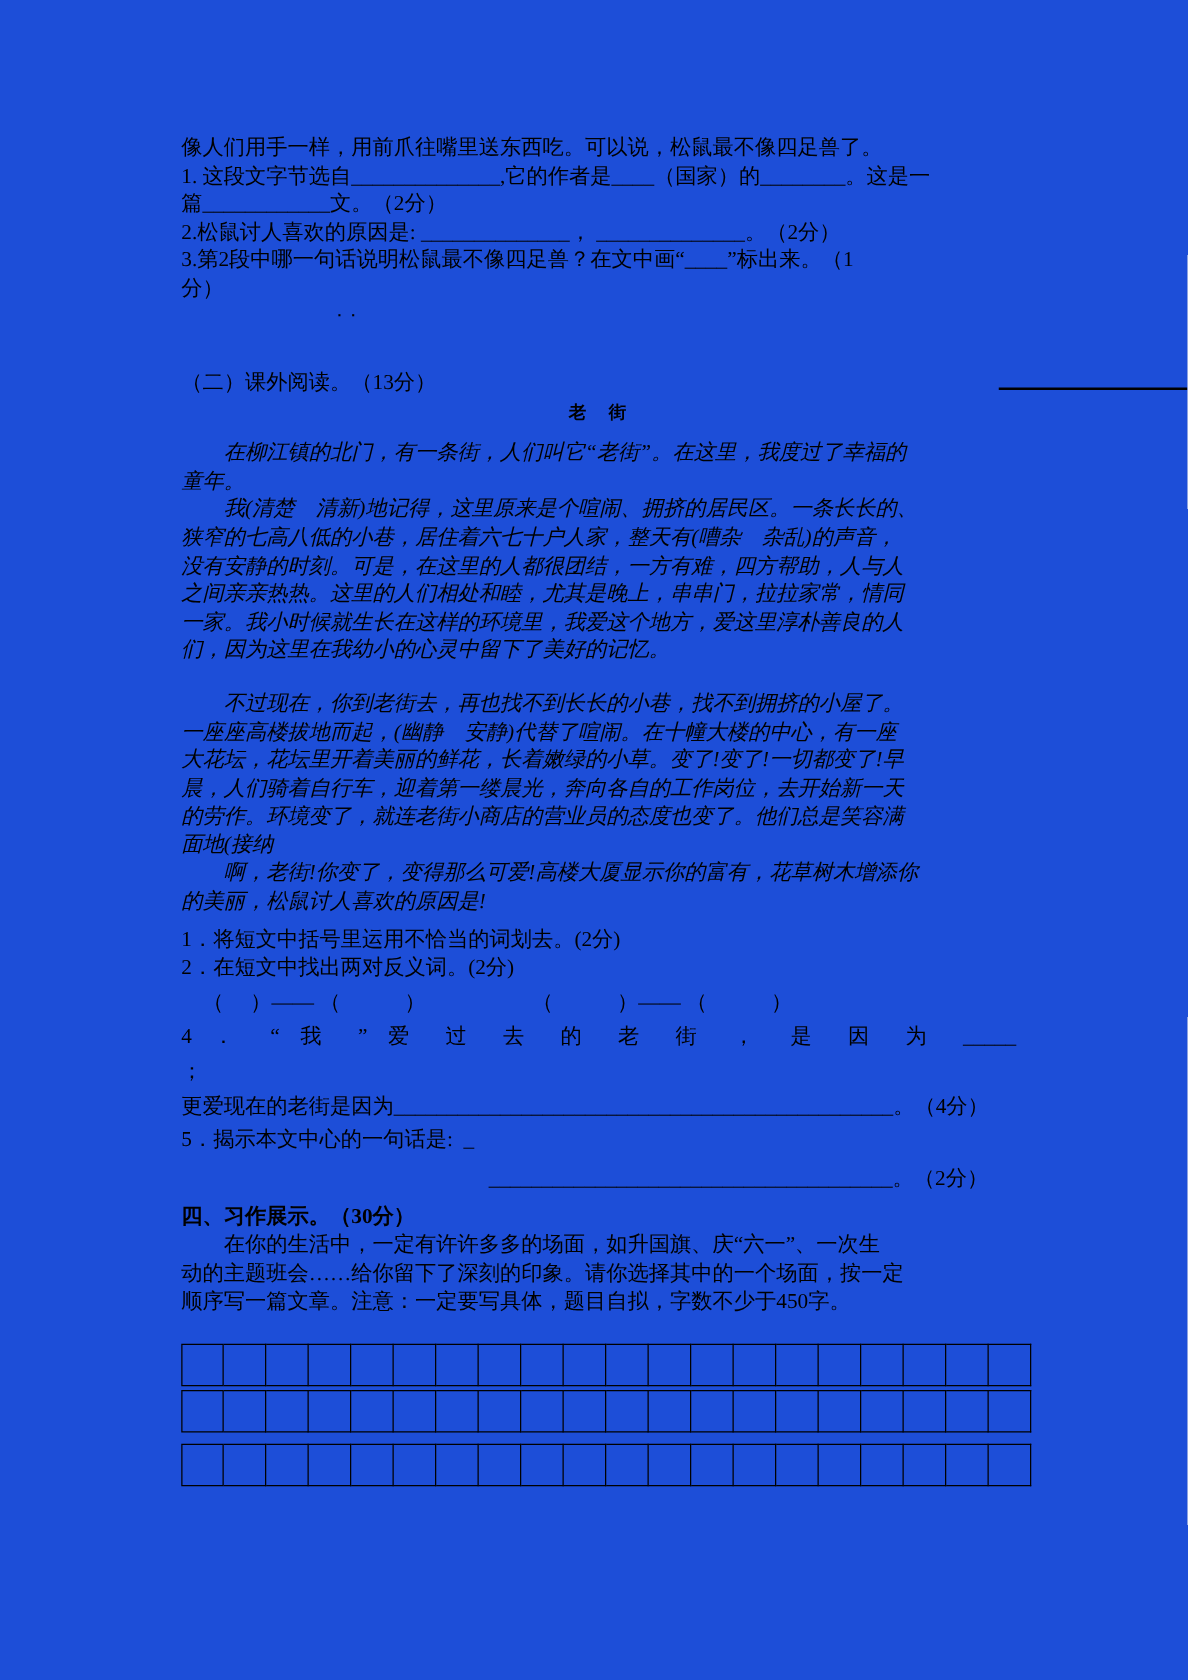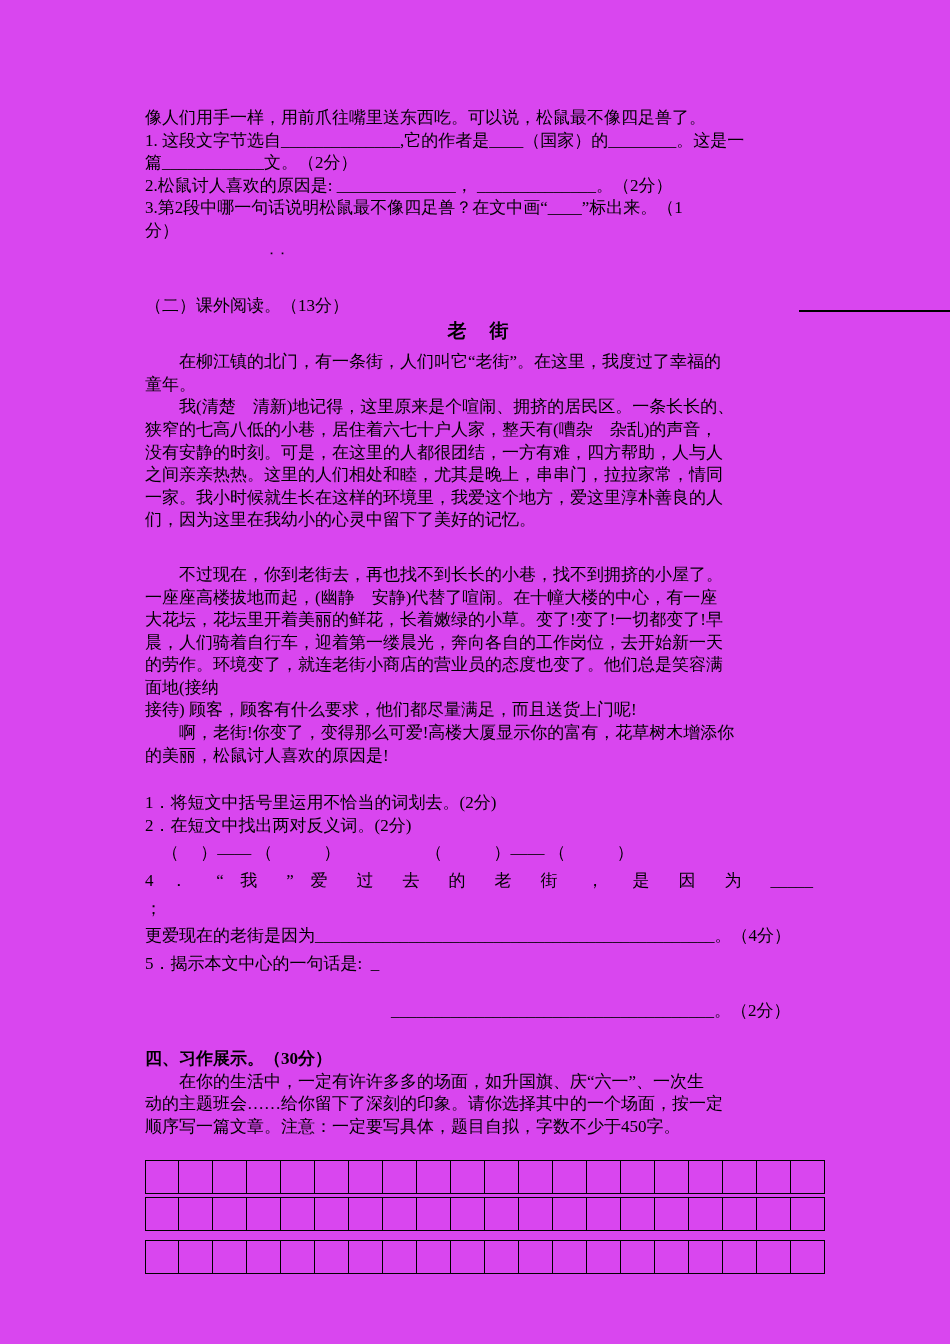--- a/index.html
+++ b/index.html
@@ -2,55 +2,55 @@
 <html><head>
 <meta charset="utf-8">
 <style>
   * { box-sizing: border-box; }
   html, body { margin: 0; padding: 0; background: #e8e8e8; }
   .page {
     position: relative;
     width: 950px;
     height: 1344px;
     margin: 0 auto;
-    background: #d946ef;
+    background: #1d4ed8;
     color: #000000;
     font-family: "Liberation Serif", "DejaVu Serif", serif;
     font-size: 17px;
     overflow: hidden;
   }
   .content {
     position: absolute;
     left: 145px;
     top: 107px;
     width: 668px;
   }
   .ln { line-height: 22.6px; white-space: pre-wrap; }
   .indent { text-indent: 34px; }
   .bold { font-weight: bold; }
   .title-line {
     font-weight: bold;
-    font-size: 19px;
+    font-size: 14px;
     text-align: center;
     line-height: 28px;
     letter-spacing: 2px;
   }
   .dots-line {
     line-height: 14px;
     height: 14px;
     font-size: 11px;
     font-weight: bold;
     padding-left: 121px;
     letter-spacing: 0px;
     white-space: pre;
   }
   .gap-heading { margin-top: 38px; }
-  .gap-body { margin-top: 6px; }
-  .gap-para { margin-top: 32px; }
-  .gap-q { margin-top: 25px; }
+  .gap-body { margin-top: 6px; font-style: italic; }
+  .gap-para { margin-top: 20px; }
+  .gap-q { margin-top: 8px; }
   .gap-sm { margin-top: 5px; }
   .justify-line { text-align: justify; text-align-last: justify; }
   .right-blank { padding-left: 246px; }
   .side-rule {
     position: absolute;
     top: 310px;
     left: 799px;
     width: 151px;
     border-top: 2px solid #000000;
   }
@@ -97,21 +97,20 @@
         <div class="ln">没有安静的时刻。可是，在这里的人都很团结，一方有难，四方帮助，人与人</div>
         <div class="ln">之间亲亲热热。这里的人们相处和睦，尤其是晚上，串串门，拉拉家常，情同</div>
         <div class="ln">一家。我小时候就生长在这样的环境里，我爱这个地方，爱这里淳朴善良的人</div>
         <div class="ln">们，因为这里在我幼小的心灵中留下了美好的记忆。</div>
         <div class="ln indent gap-para">不过现在，你到老街去，再也找不到长长的小巷，找不到拥挤的小屋了。</div>
         <div class="ln">一座座高楼拔地而起，(幽静　安静)代替了喧闹。在十幢大楼的中心，有一座</div>
         <div class="ln">大花坛，花坛里开着美丽的鲜花，长着嫩绿的小草。变了!变了!一切都变了!早</div>
         <div class="ln">晨，人们骑着自行车，迎着第一缕晨光，奔向各自的工作岗位，去开始新一天</div>
         <div class="ln">的劳作。环境变了，就连老街小商店的营业员的态度也变了。他们总是笑容满</div>
         <div class="ln">面地(接纳</div>
-        <div class="ln">接待) 顾客，顾客有什么要求，他们都尽量满足，而且送货上门呢!</div>
         <div class="ln indent">啊，老街!你变了，变得那么可爱!高楼大厦显示你的富有，花草树木增添你</div>
         <div class="ln">的美丽，松鼠讨人喜欢的原因是!</div>
       </div>
 
       <div>
         <div class="ln gap-q">1．将短文中括号里运用不恰当的词划去。(2分)</div>
         <div class="ln">2．在短文中找出两对反义词。(2分)</div>
         <div class="ln gap-sm">　（　 ）—— （　　　）　　　　　（　　　）—— （　　　）</div>
         <div class="ln gap-sm justify-line">4 ． “ 我 ” 爱 过 去 的 老 街 ， 是 因 为 _____</div>
         <div class="ln gap-sm">；</div>

